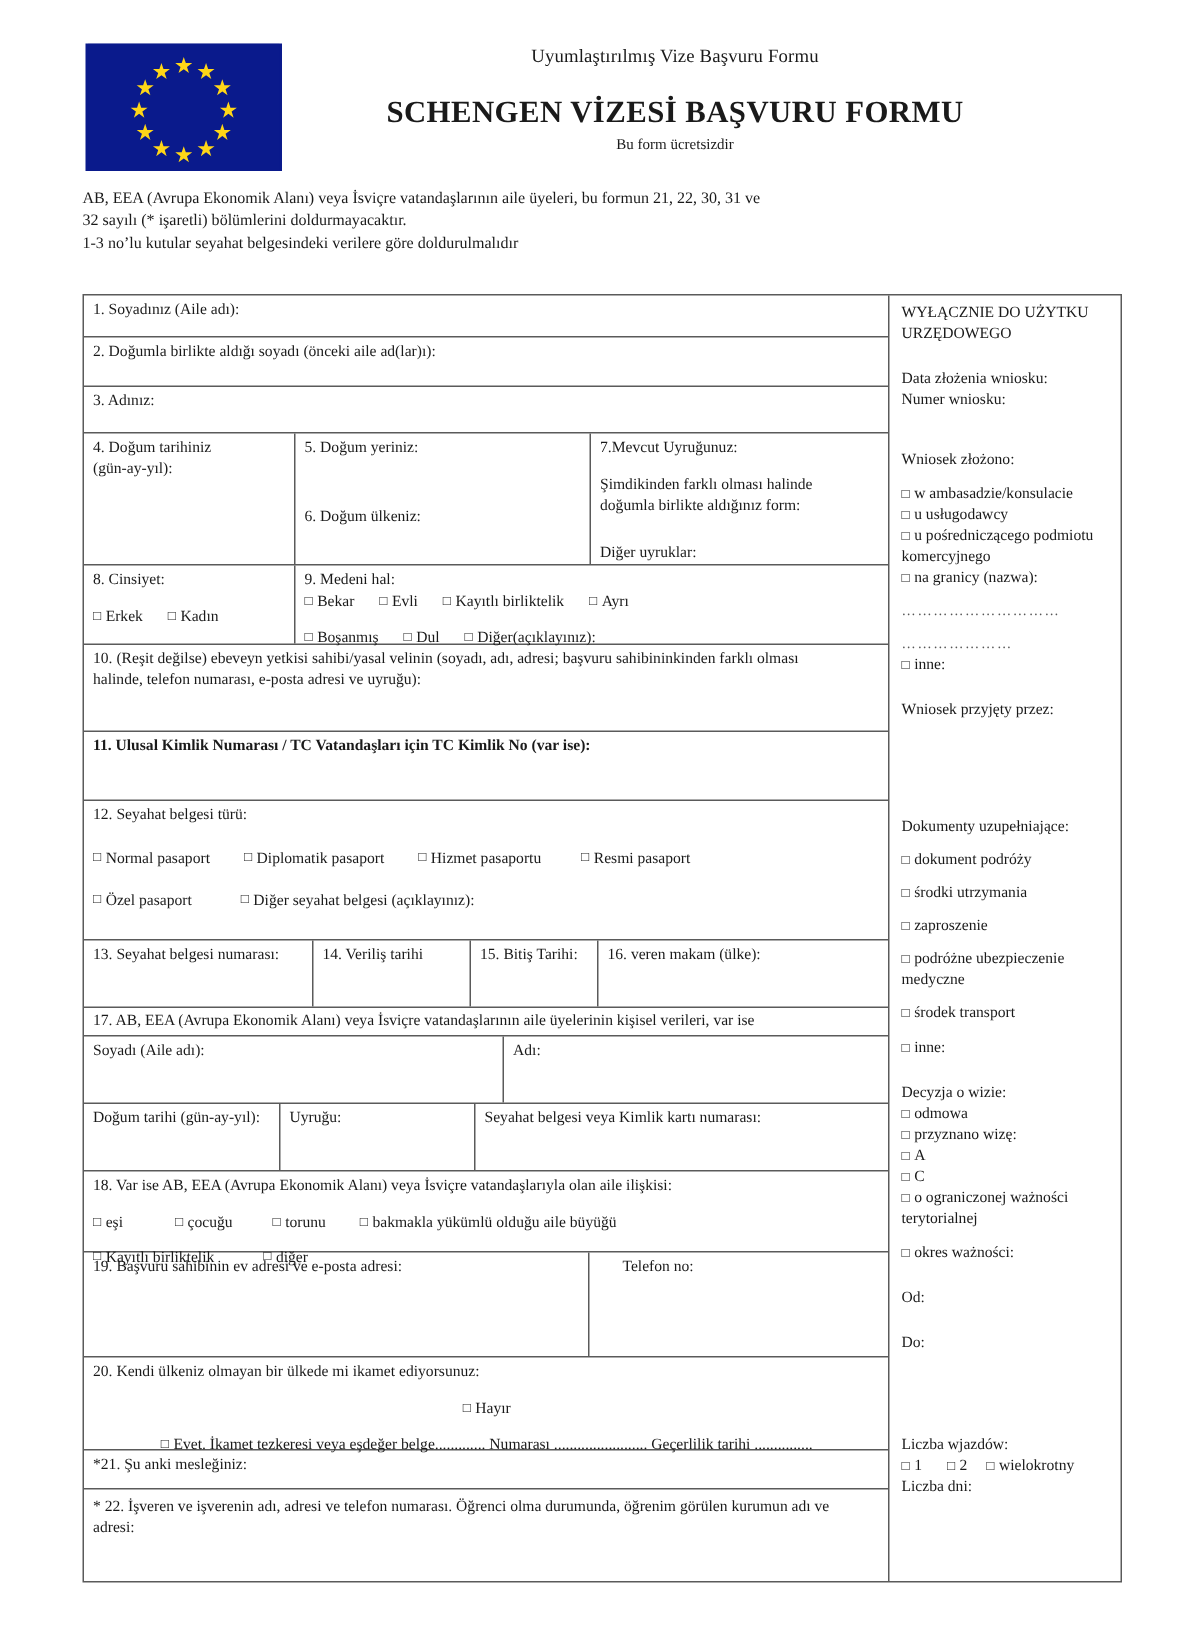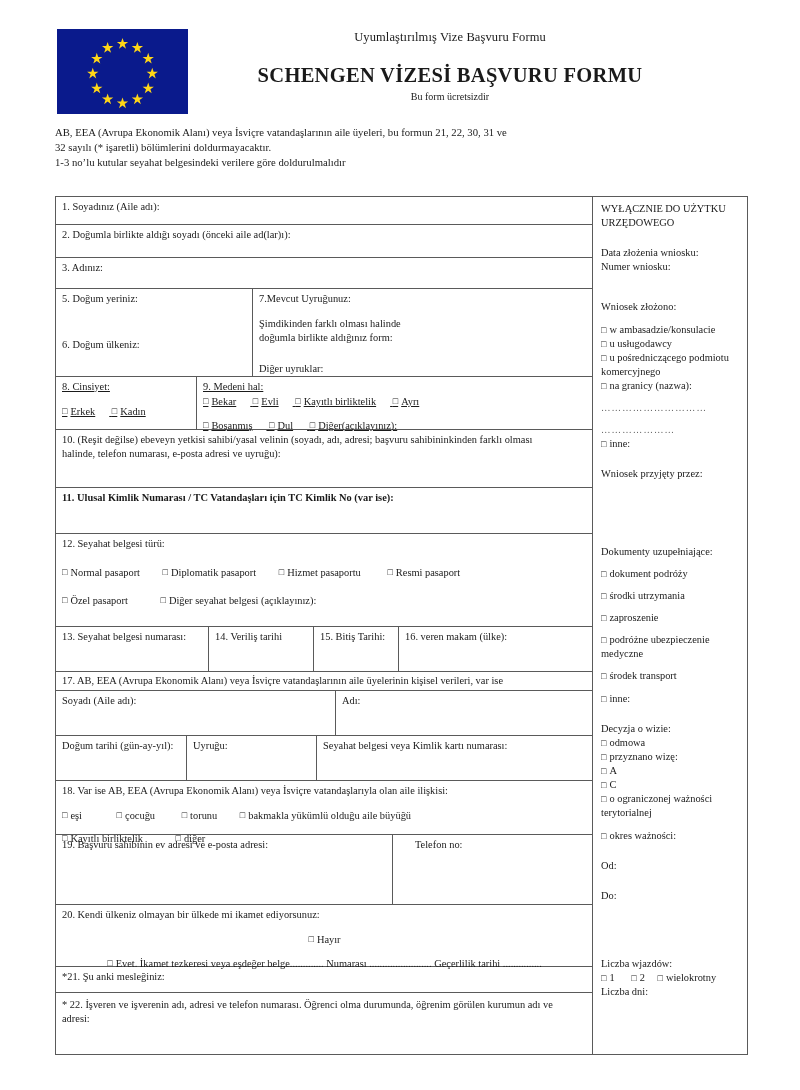--- a/index.html
+++ b/index.html
@@ -62,21 +62,21 @@
   .row:last-child { border-bottom:none; }
   .row-flex { display:flex; }
   .cell { padding:3px 5px 2px 6px; font-size:10.4px; line-height:1.34; position:relative; }
   .cell-b { border-right:1px solid #5a5a5a; }
   .cell .lbl { display:block; }
 
   .h-28 { height:28px; }
   .h-33 { height:33px; }
   .h-31 { height:31px; }
   .h-88 { height:88px; }
-  .h-53 { height:53px;text-decoration:underline; }
+  .h-53 { height:53px; }
   .h-58 { height:58px; }
   .h-46 { height:46px;font-weight:bold; }
   .h-93 { height:93px; }
   .h-45 { height:45px; }
   .h-19 { height:19px; }
   .h-54 { height:54px; }
   .h-70 { height:70px;gap:16px; }
   .h-26 { height:26px; }
   .h-62 { height:62px; }
 
@@ -176,20 +176,24 @@
 
     <div class="row h-33">
       <div class="cell">2. Doğumla birlikte aldığı soyadı (önceki aile ad(lar)ı):</div>
     </div>
 
     <div class="row h-31">
       <div class="cell">3. Adınız:</div>
     </div>
 
     <div class="row row-flex h-88">
+      <div class="cell cell-b" style="width:141px">
+        <span class="lbl">4. Doğum tarihiniz</span>
+        <span class="lbl">(gün-ay-yıl):</span>
+      </div>
       <div class="cell cell-b" style="width:197px">
         <span class="lbl">5. Doğum yeriniz:</span>
         <span class="lbl" style="margin-top:32px">6. Doğum ülkeniz:</span>
       </div>
       <div class="cell" style="flex:1">
         <span class="lbl">7.Mevcut Uyruğunuz:</span>
         <span class="lbl" style="margin-top:11px">Şimdikinden farklı  olması halinde</span>
         <span class="lbl">doğumla birlikte aldığınız form:</span>
         <span class="lbl" style="margin-top:17px">Diğer uyruklar:</span>
       </div>

